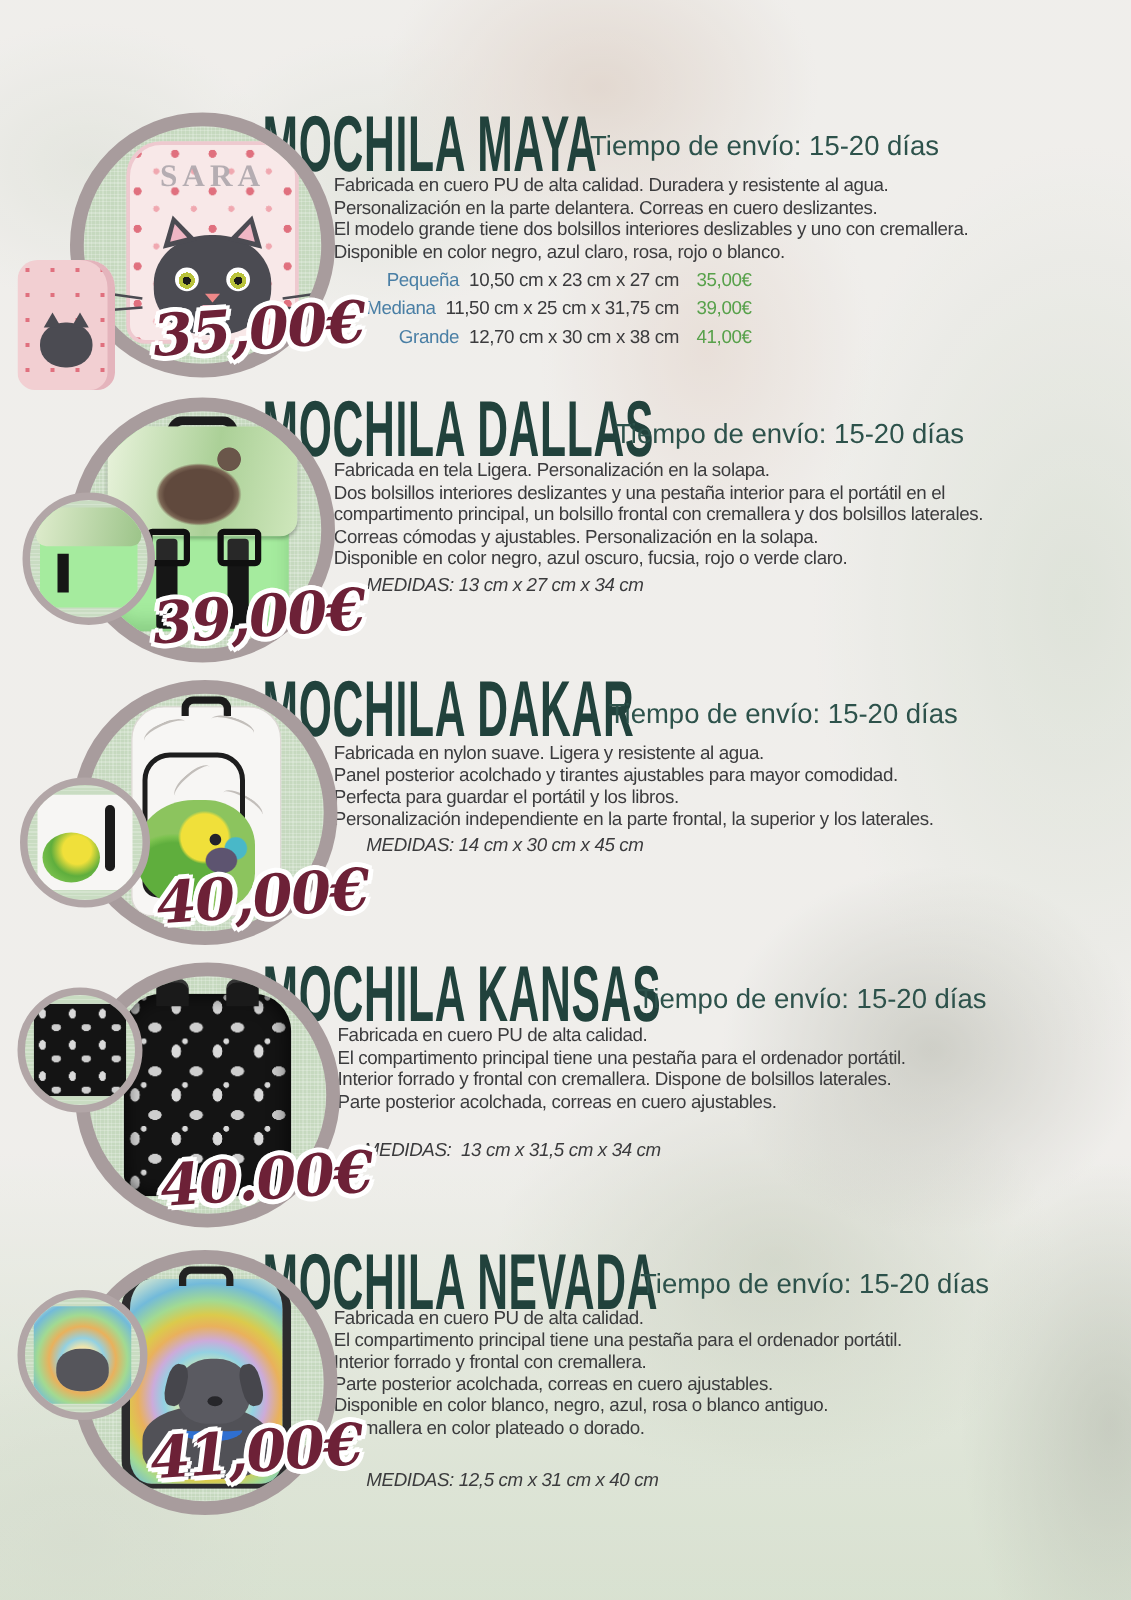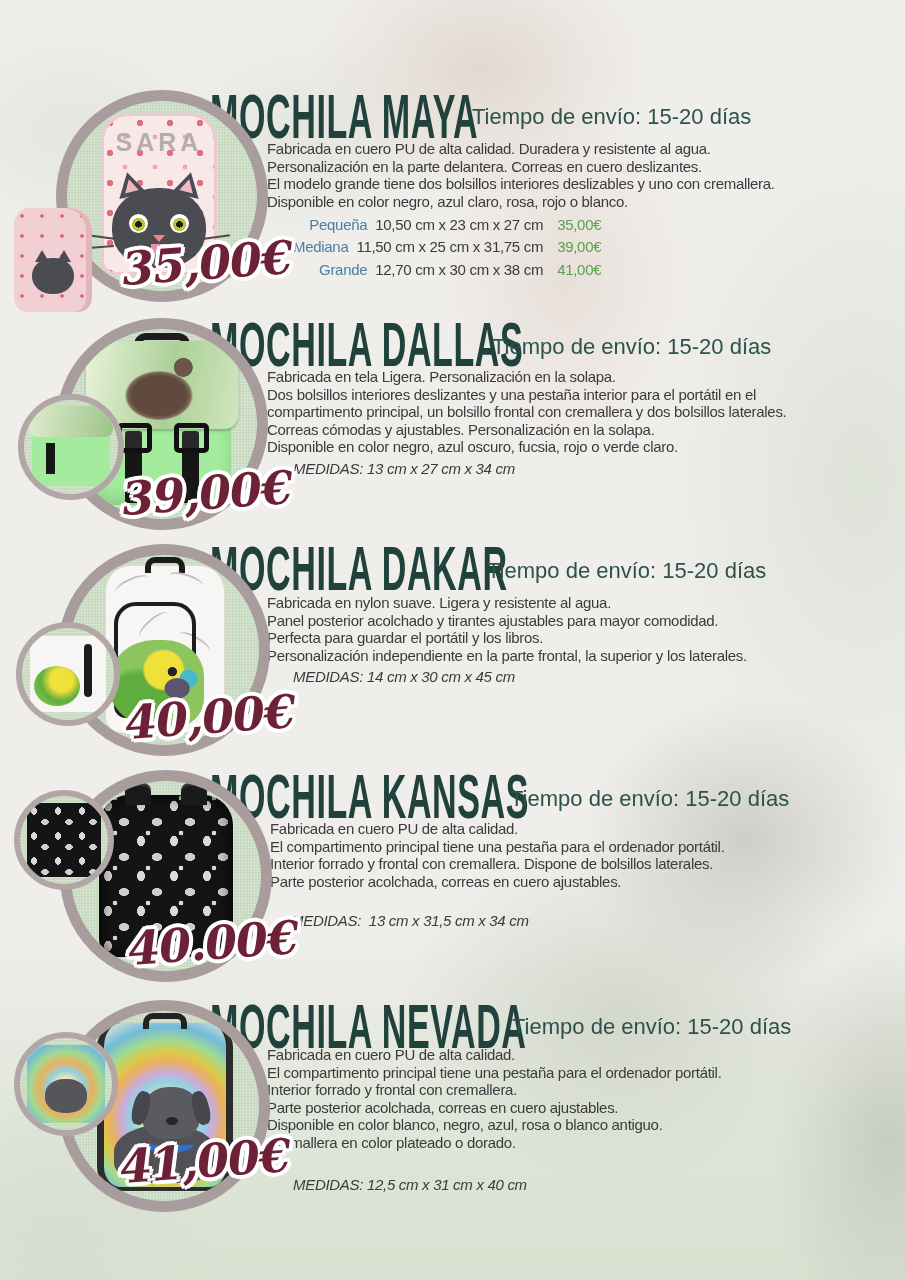--- a/index.html
+++ b/index.html
@@ -53,26 +53,26 @@
       #c6d9bf;
   }
   .mini {
     position:absolute; border-radius:50%; border:6px solid #b2a6a7; overflow:hidden; z-index:4;
     background:
       repeating-linear-gradient(0deg, rgba(255,255,255,.22) 0 1px, transparent 1px 3px),
       #c9dcc2;
   }
 
   
-  .bp-maya { position:absolute; left:34px; top:12px; width:116px; height:162px;
+  .bp-maya { position:absolute; left:34px; top:12px; width:138px; height:162px;
     background-image:
       radial-gradient(circle 3.4px at 6px 7px, #e0707e 90%, transparent),
       radial-gradient(circle 2.6px at 21px 21px, #f0a8b0 90%, transparent);
     background-size:30px 30px; background-color:#f8e8e8;
-    border:3px solid #eec9cf; border-radius:28px 28px 15px 15px; }
+    border:3px solid #eec9cf; border-radius:28px 28px 15px 15px;font-family:Liberation Serif, serif; }
   .sara { position:absolute; top:12px; width:100%; text-align:center; color:rgba(173,166,172,.9);
     font-size:25px; font-weight:700; letter-spacing:4px; }
   .cat-head { position:absolute; bottom:4px; left:50%; transform:translateX(-50%);
     width:94px; height:80px; background:#4b4b52; border-radius:48% 48% 46% 46%; }
   .cat-ear { position:absolute; top:-16px; width:0; height:0;
     border-left:14px solid transparent; border-right:14px solid transparent; border-bottom:24px solid #4b4b52; }
   .cat-ear.l { left:4px; transform:rotate(-14deg); } .cat-ear.r { right:4px; transform:rotate(14deg); }
   .cat-ear i { position:absolute; left:-7px; top:7px; width:0; height:0;
     border-left:7px solid transparent; border-right:7px solid transparent; border-bottom:13px solid #efb6c4; }
   .cat-eye { position:absolute; top:26px; width:19px; height:19px; border-radius:50%;

